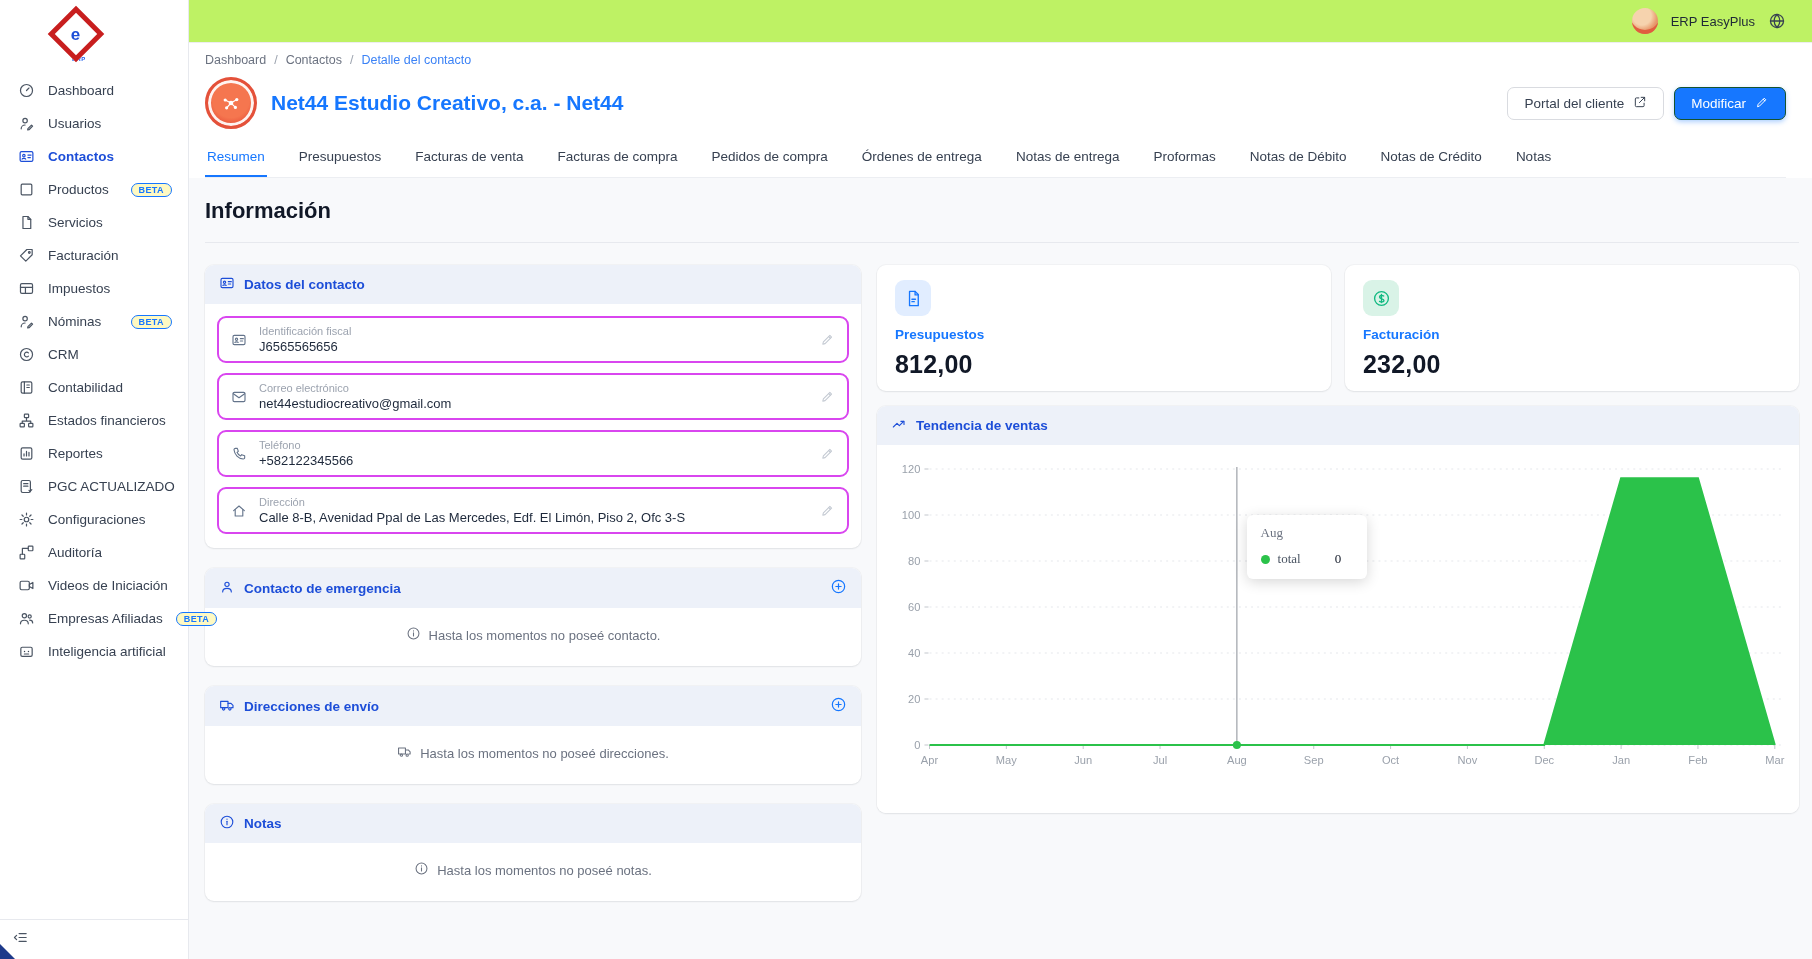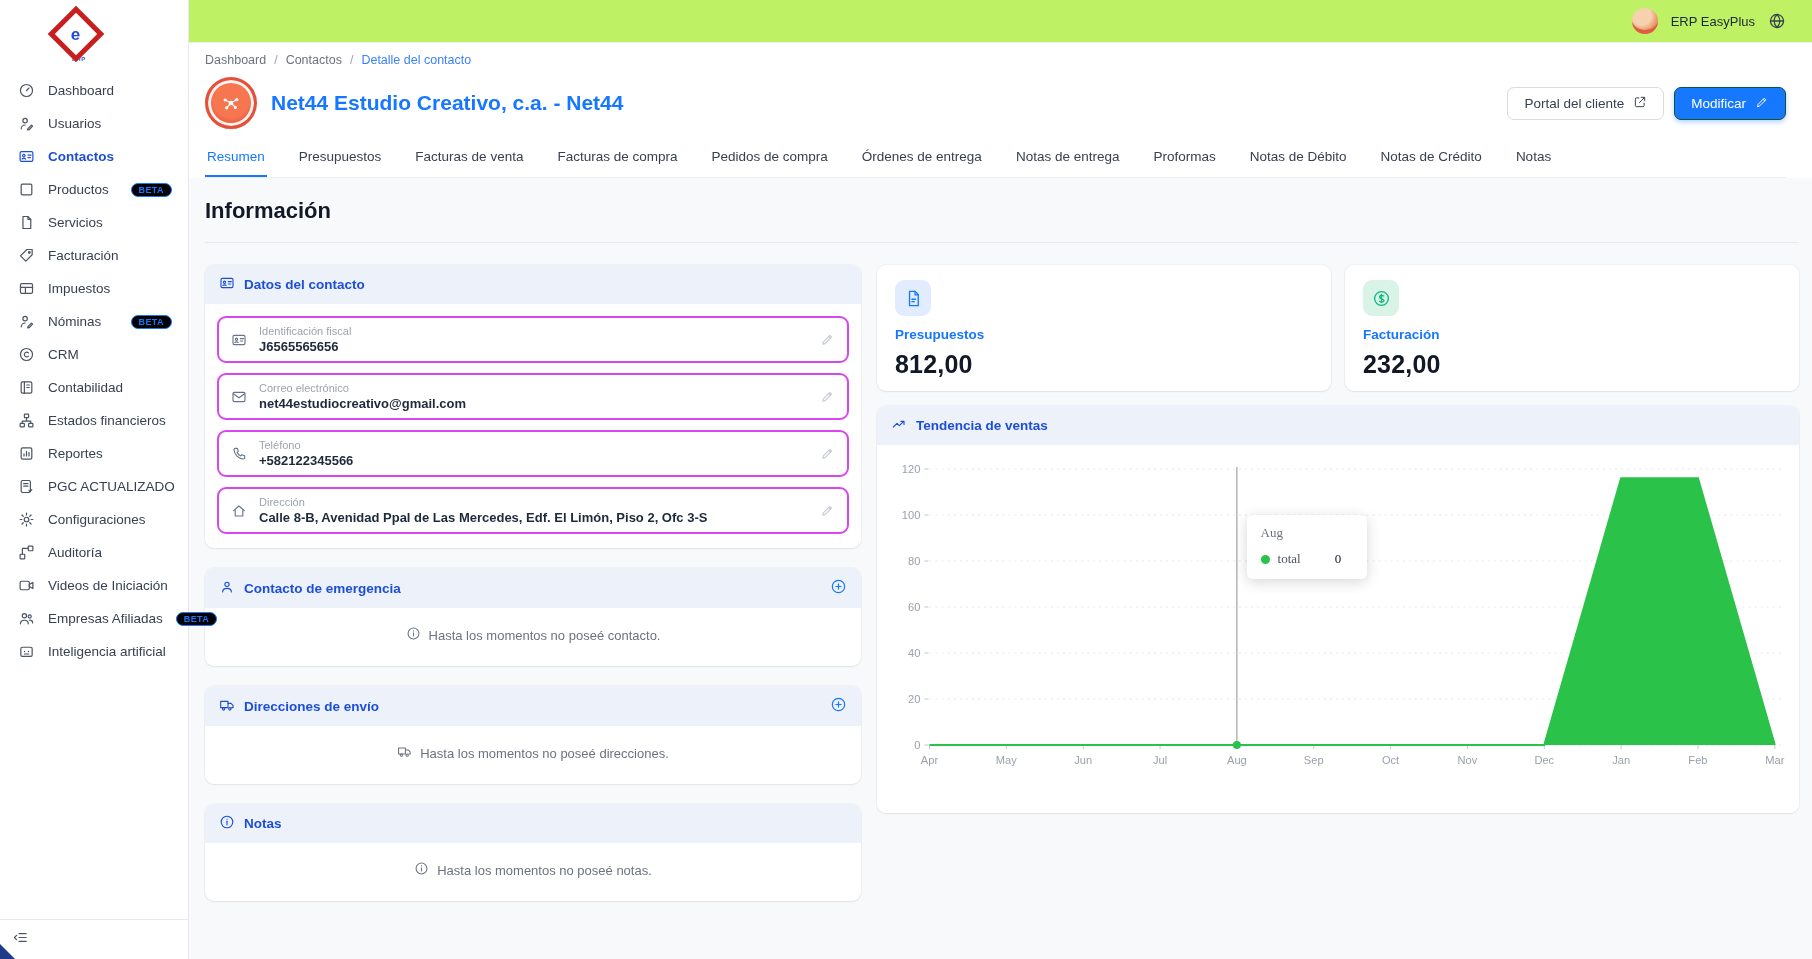--- a/index.html
+++ b/index.html
@@ -14,21 +14,21 @@
                 display:flex;align-items:center;justify-content:center;box-shadow:0 0 0 1px #fff inset;}
   .logo-e{transform:rotate(-45deg);color:#1d4ed8;font-weight:800;font-size:17px;line-height:1;}
   .logo-caption{font-size:6px;color:#2563eb;font-weight:700;margin:2px 0 0 16px;letter-spacing:.4px;}
   .side-nav{flex:1;padding:2px 10px 0 12px;display:flex;flex-direction:column;}
   .side-item{display:flex;align-items:center;gap:13px;padding:8px 6px;font-size:13.5px;color:#374151;font-weight:500;
              cursor:pointer;border-radius:6px;white-space:nowrap;}
   .side-item .ic{width:17px;height:17px;stroke:#4b5563;flex:none;}
   .side-item.active{color:#1d4ed8;font-weight:700;}
   .side-item.active .ic{stroke:#1d4ed8;}
   .beta{margin-left:auto;border:1.5px solid #1677ff;color:#1677ff;font-size:9px;font-weight:700;
-        padding:1px 7px;border-radius:9px;letter-spacing:.4px;background:#000000;}
+        padding:1px 7px;border-radius:9px;letter-spacing:.4px;background:#fef9c3;}
   .side-footer{border-top:1px solid #e7e9ee;padding:9px 12px;}
   .side-footer .ic{width:17px;height:17px;stroke:#4b5563;}
   .corner-tri{position:absolute;bottom:0;left:0;width:0;height:0;border-bottom:15px solid #1e3a8a;border-right:15px solid transparent;}
 
   
   .main{flex:1;display:flex;flex-direction:column;min-width:0;}
   .topbar{height:42px;flex:none;display:flex;align-items:center;justify-content:flex-end;gap:13px;
           padding:0 26px;border-bottom:1px solid #ededf1;background:#bef264;}
   .user-avatar{width:26px;height:26px;border-radius:50%;
                background:radial-gradient(circle at 38% 30%,#f6d3ae 0 38%,#e89a6d 62%,#cf6b4a 100%);
@@ -70,21 +70,21 @@
                font-size:13.5px;font-weight:700;color:#1d4ed8;}
   .card-header .ic{width:16px;height:16px;stroke:#1d4ed8;flex:none;}
   .plus-btn{margin-left:auto;cursor:pointer;display:flex;}
   .plus-btn .ic{width:17px;height:17px;stroke:#1677ff;}
   .card-body{padding:12px;}
   .field{display:flex;align-items:center;gap:12px;border:2px solid #d946ef;border-radius:9px;
          padding:7px 12px;margin-bottom:10px;background:#fff;}
   .field:last-child{margin-bottom:2px;}
   .field .f-ic{width:16px;height:16px;stroke:#64748b;flex:none;}
   .f-label{font-size:11px;color:#9ca3af;margin-bottom:2px;}
-  .f-value{font-size:13px;font-weight:700;color:#1e293b;}
+  .f-value{font-size:13px;font-weight:400;color:#1e293b;}
   .edit-ic{margin-left:auto;width:15px;height:15px;stroke:#c4cad3;flex:none;cursor:pointer;}
   .empty-state{padding:18px 12px 22px;display:flex;align-items:center;justify-content:center;gap:8px;
                font-size:13px;color:#6b7280;}
   .empty-state .ic{width:15px;height:15px;stroke:#6b7280;flex:none;}
 
   .stats-row{display:flex;gap:14px;margin-bottom:15px;}
   .stat-card{flex:1;background:#fff;border-radius:9px;padding:15px 18px;height:126px;box-sizing:border-box;
              box-shadow:0 1px 2px rgba(16,24,40,.07),0 0 0 1px rgba(16,24,40,.03);}
   .stat-ic{width:36px;height:36px;border-radius:9px;display:flex;align-items:center;justify-content:center;margin-bottom:11px;}
   .stat-ic .ic{width:19px;height:19px;}

